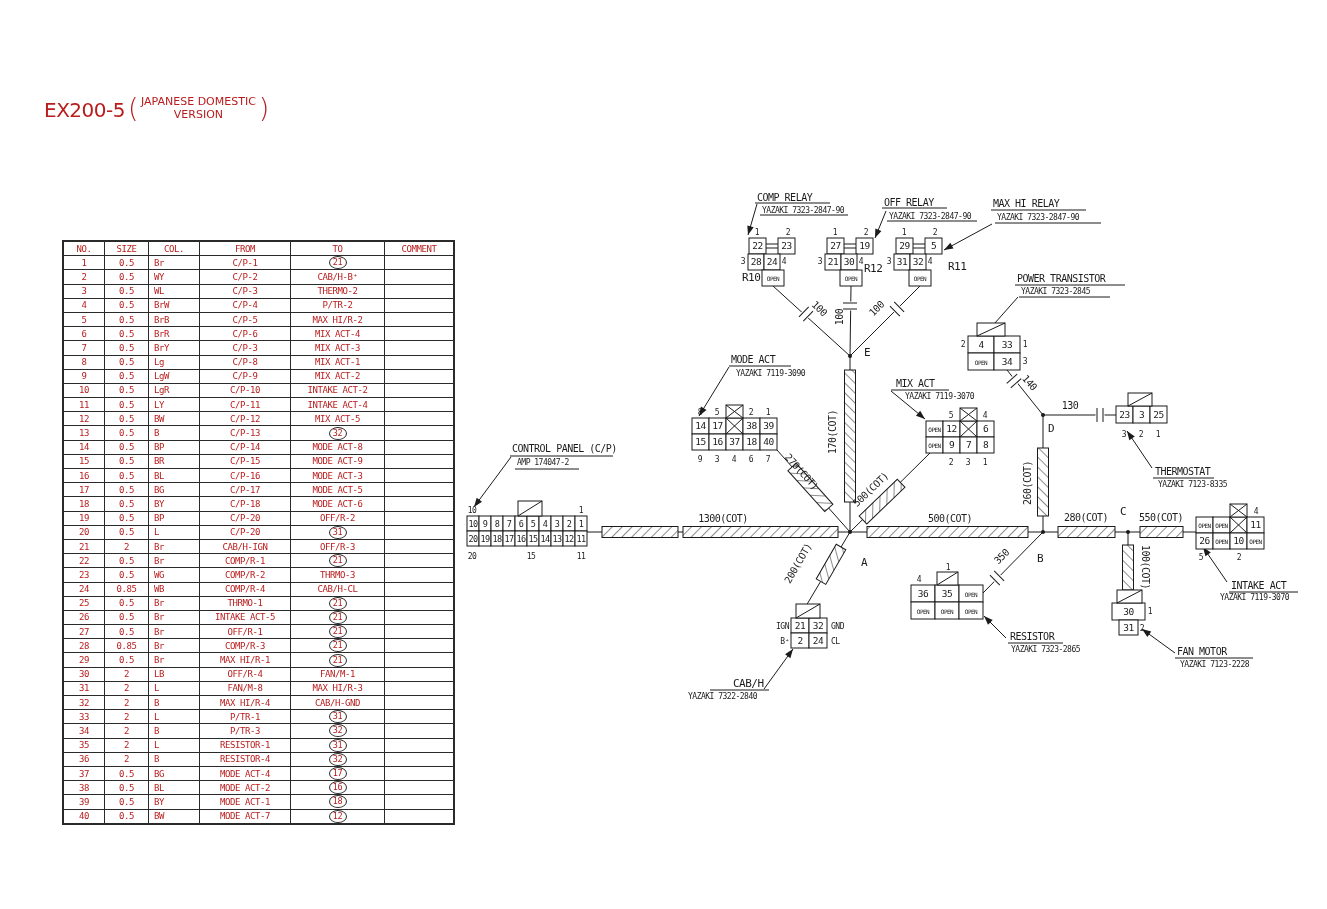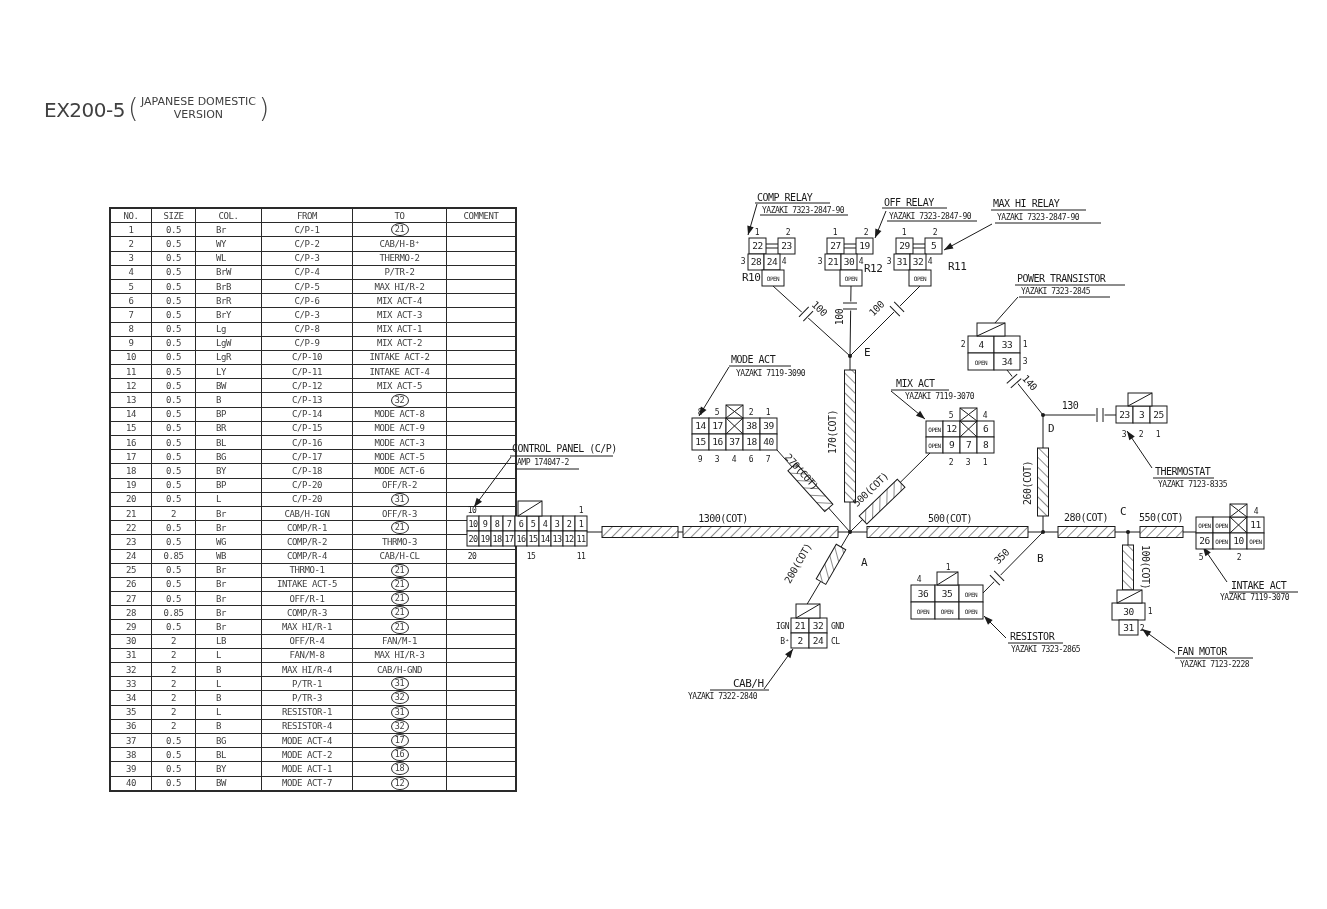--- a/index.html
+++ b/index.html
@@ -1,32 +1,32 @@
 <!DOCTYPE html>
 <html><head>
 <meta charset="utf-8">
 <style>
   html,body{margin:0;padding:0;background:#e8e8e8;}
   .canvas{position:relative;width:1327px;height:909px;background:#ffffff;overflow:hidden;
-          font-family:"DejaVu Sans Mono", monospace;color:#404040;}
+          font-family:"DejaVu Sans Mono", monospace;color:#b91c1c;}
   
   .title{position:absolute;left:44px;top:94px;display:flex;align-items:center;gap:3px;
          font-family:"DejaVu Sans", sans-serif;font-size:20px;letter-spacing:-0.5px;white-space:nowrap;}
   .title .paren{font-size:27px;font-weight:300;transform:translateY(-2px);}
   .title .stack{display:flex;flex-direction:column;align-items:center;font-size:11px;
                 line-height:1.15;letter-spacing:0;transform:translateY(-1px);}
   
-  .wtable{position:absolute;left:62px;top:207px;border-collapse:collapse;
-          font-size:9px;letter-spacing:-0.4px;margin-left:47px;}
+  .wtable{position:absolute;left:62px;top:240px;border-collapse:collapse;
+          font-size:9px;letter-spacing:-0.4px;}
   .wtable th,.wtable td{border:1px solid #2a2a2a;height:13.2px;padding:0 2px;
           text-align:center;font-weight:normal;white-space:nowrap;}
   .wtable{border:2px solid #2a2a2a;}
   .col-size{width:39px;} .col-no{width:36px;} .col-col{width:43px;text-align:left;}
   .col-from{width:86px;} .col-to{width:89px;} .col-comment{width:64px;}
-  td.col-col{text-align:left;padding-left:20px;}
+  td.col-col{text-align:left;padding-left:5px;}
   .circ{display:inline-block;border:1px solid #2a2a2a;border-radius:50%;
         min-width:14px;height:11px;line-height:11px;font-size:8.5px;padding:0 1px;}
   
   .note{position:absolute;left:484px;top:726px;font-family:"DejaVu Sans", sans-serif;
         font-size:10.5px;line-height:16px;letter-spacing:-0.2px;}
   .note .note-line{white-space:pre;}
   .ind1{margin-left:12px;} .ind2{margin-left:29px;}
   
   svg.diagram{position:absolute;left:0;top:0;}
   svg.diagram text{font-family:"DejaVu Sans Mono", monospace;fill:#1b1b1b;letter-spacing:-0.5px;}

